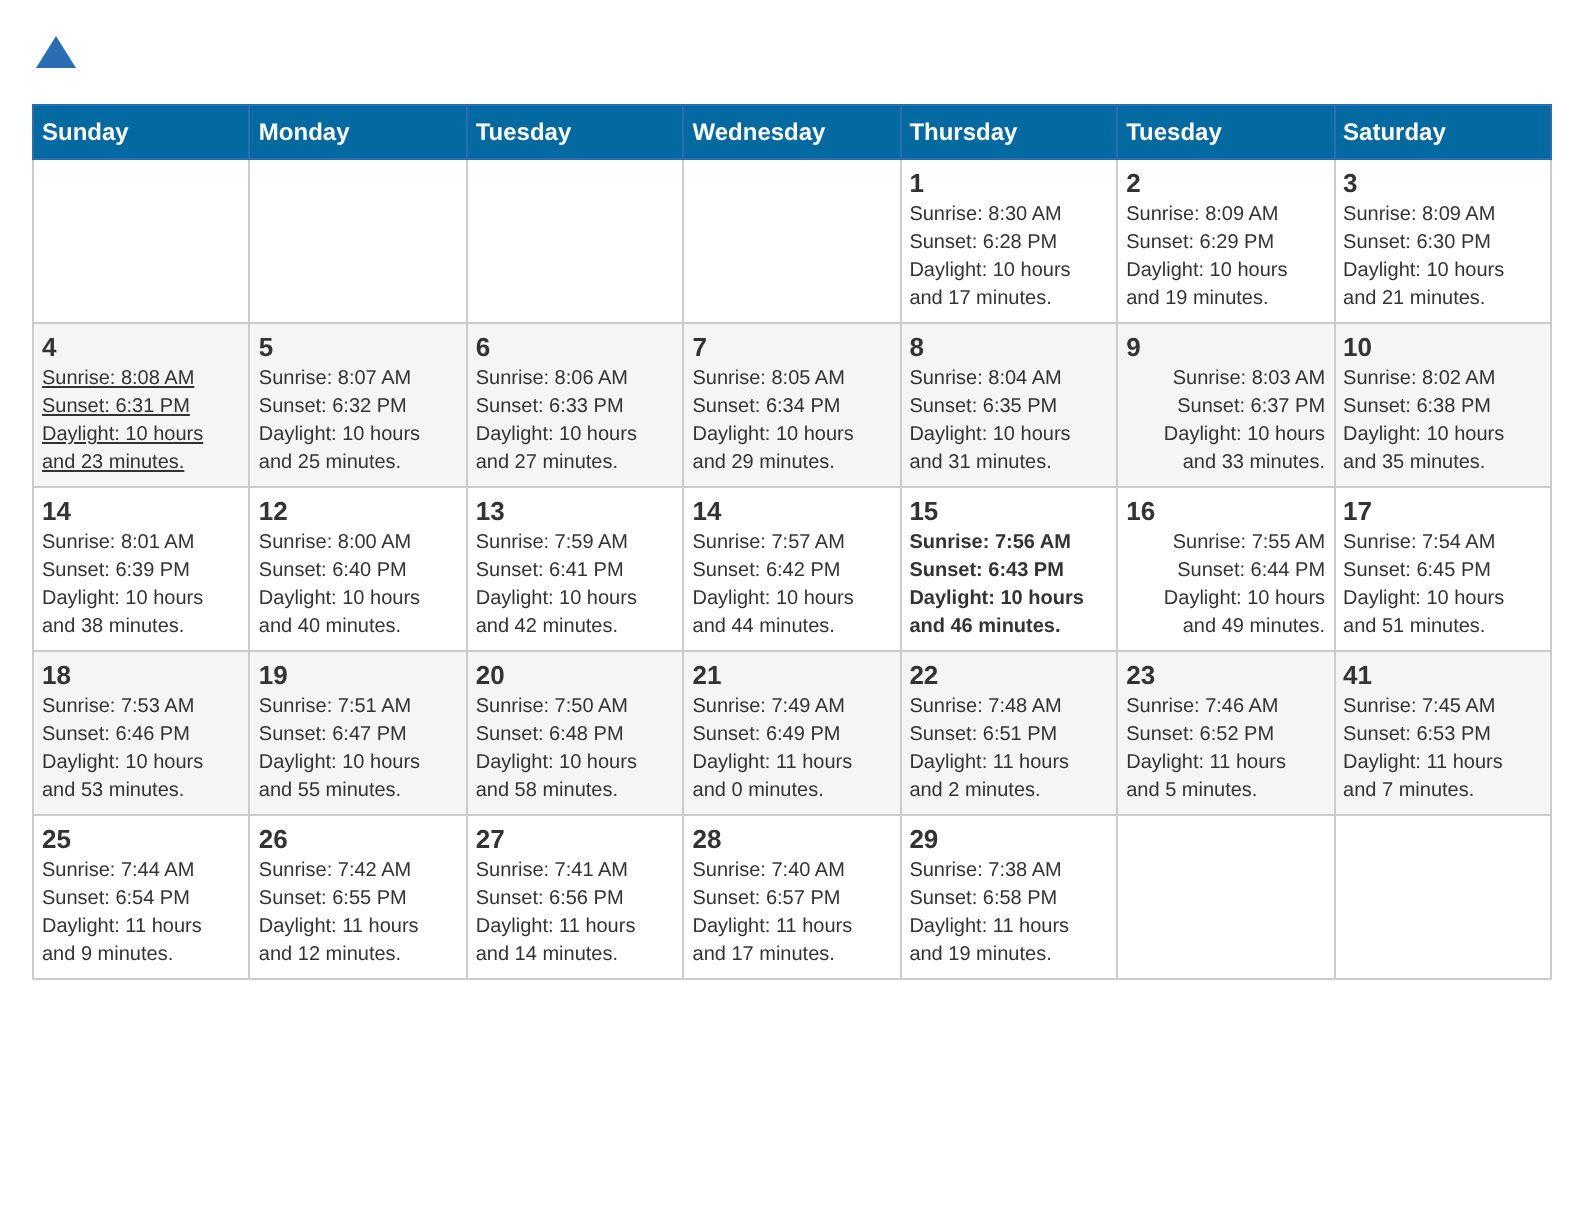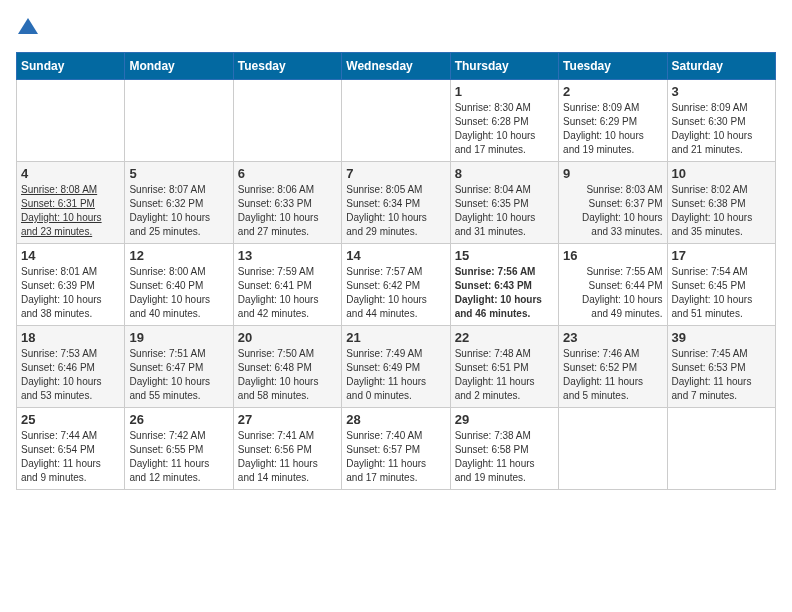--- a/index.html
+++ b/index.html
@@ -287,21 +287,21 @@
 and 2 minutes.</div>
         </td>
         <td>
           <span class="day-number">23</span>
           <div class="day-info" style="white-space: pre-line;">Sunrise: 7:46 AM
 Sunset: 6:52 PM
 Daylight: 11 hours
 and 5 minutes.</div>
         </td>
         <td>
-          <span class="day-number">39</span>
+          <span class="day-number">41</span>
           <div class="day-info" style="white-space: pre-line;">Sunrise: 7:45 AM
 Sunset: 6:53 PM
 Daylight: 11 hours
 and 7 minutes.</div>
         </td>
       </tr>
       <tr>
         <td>
           <span class="day-number">25</span>
           <div class="day-info" style="white-space: pre-line;">Sunrise: 7:44 AM

